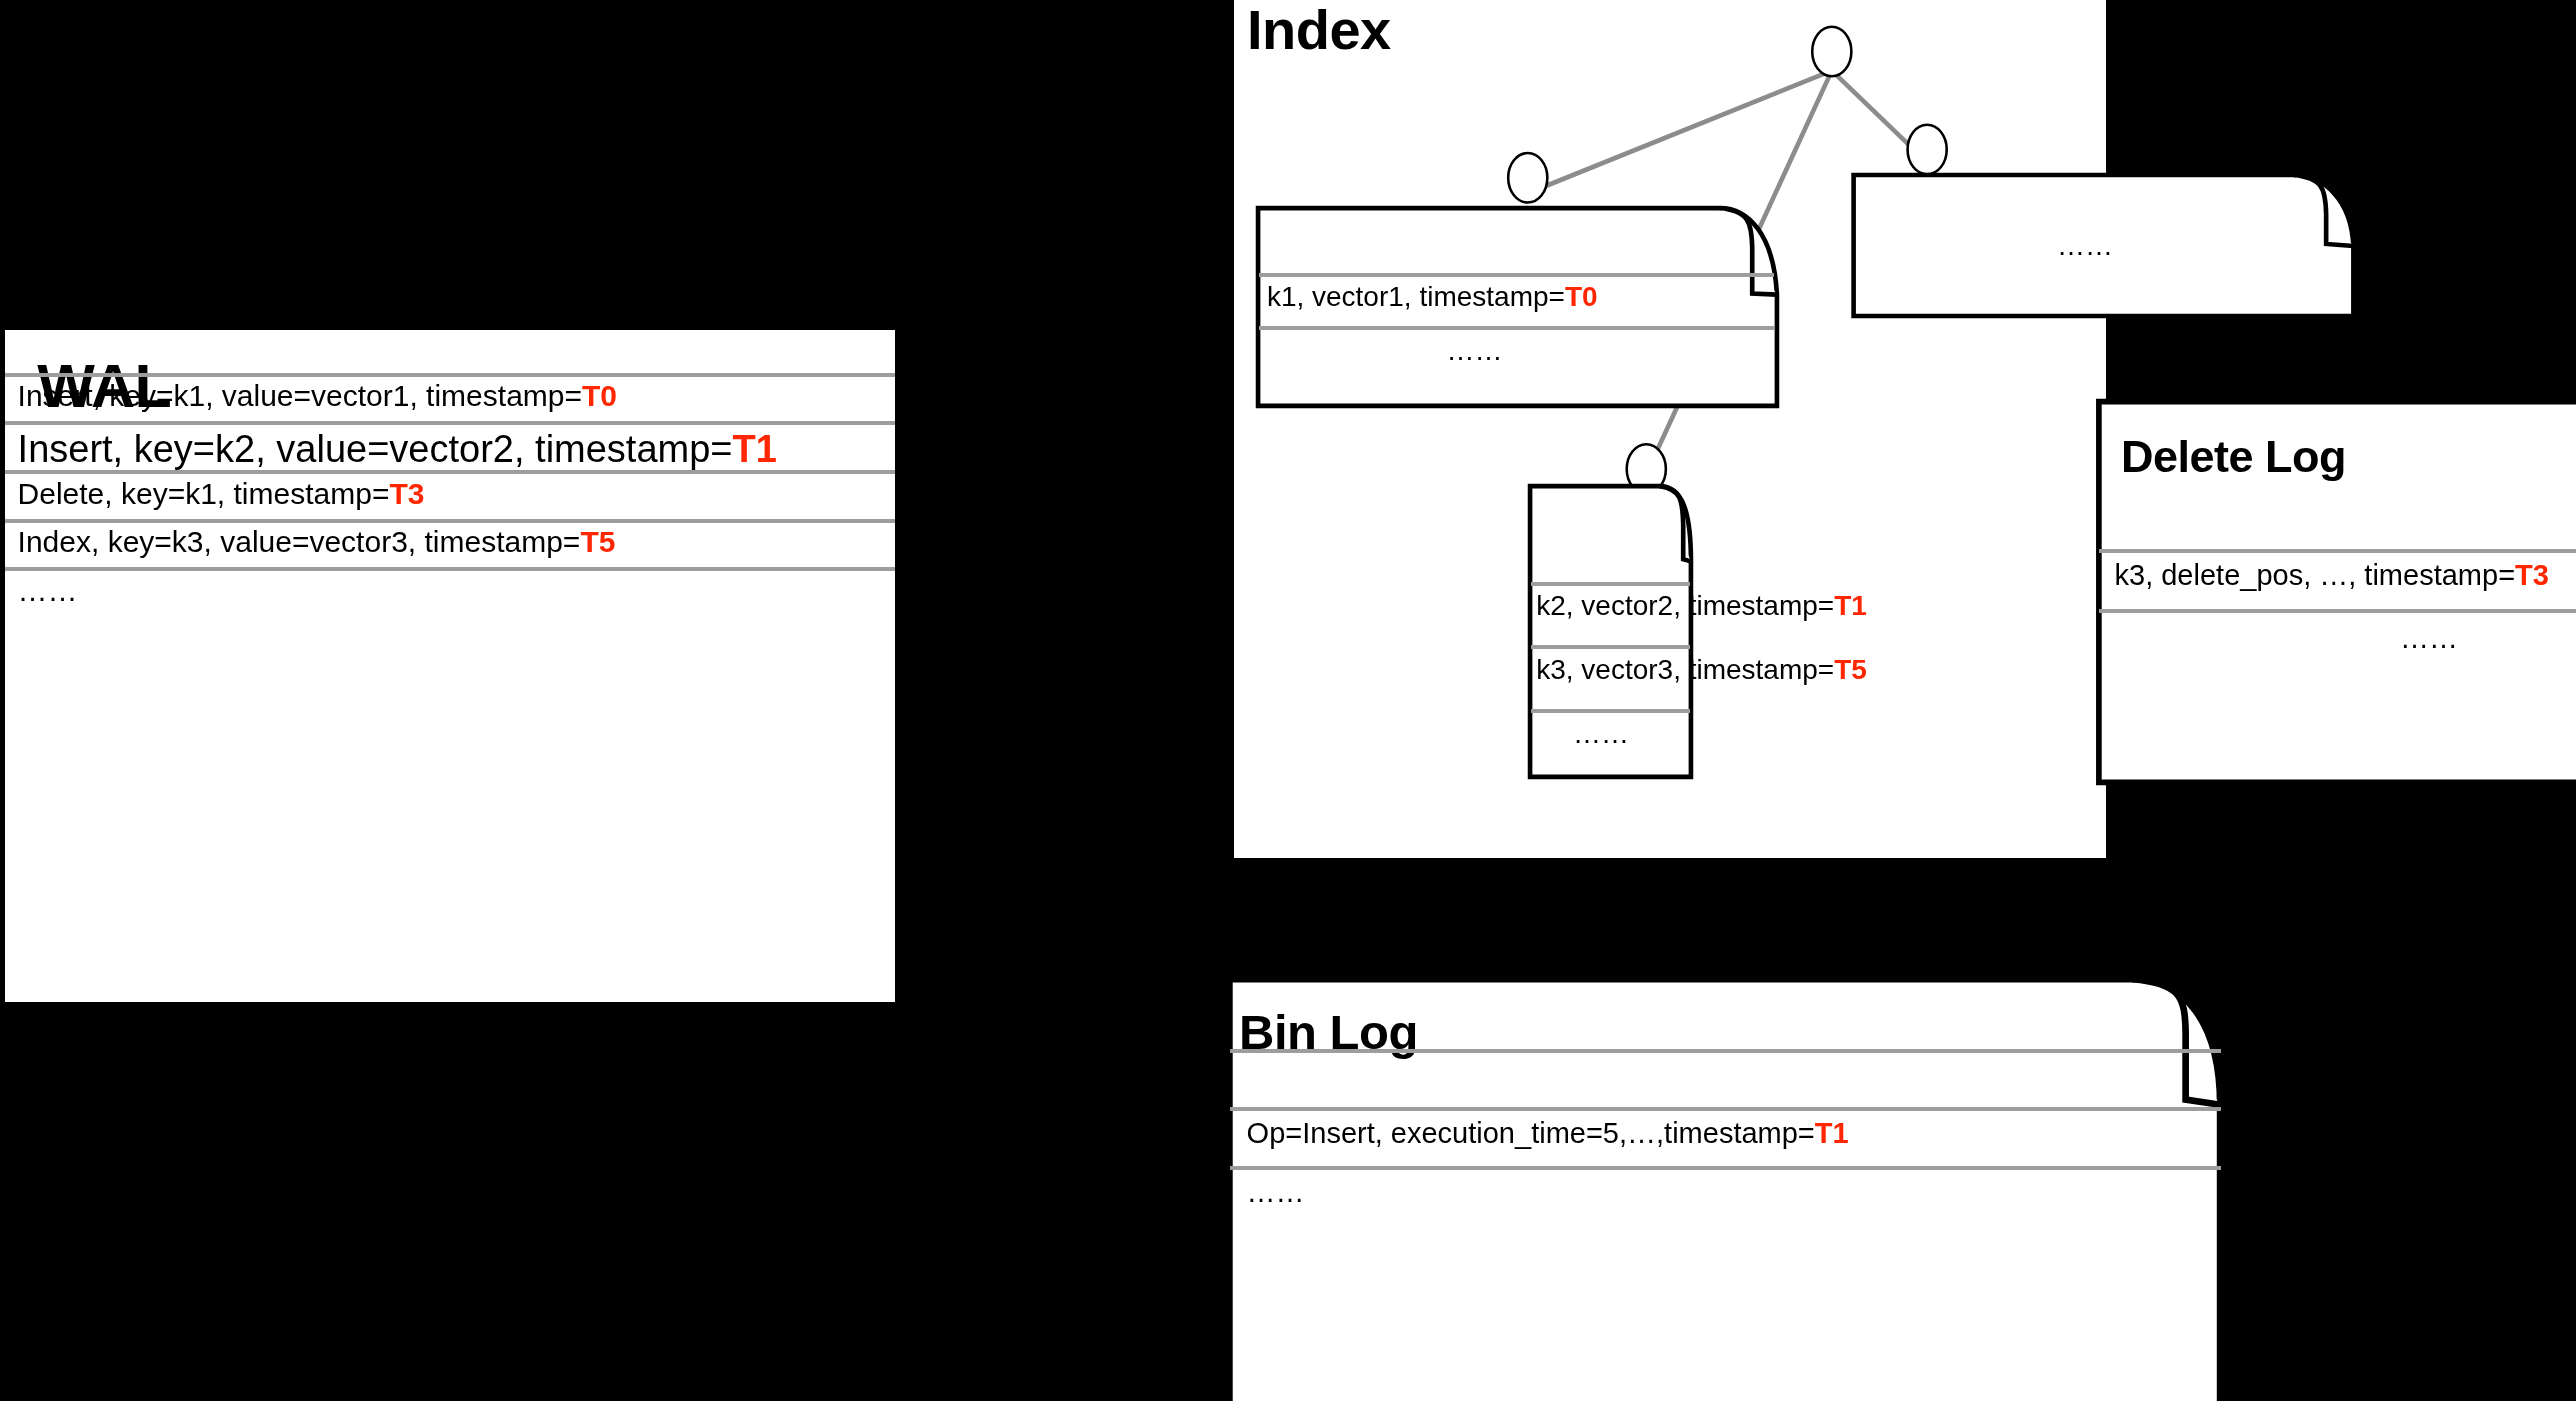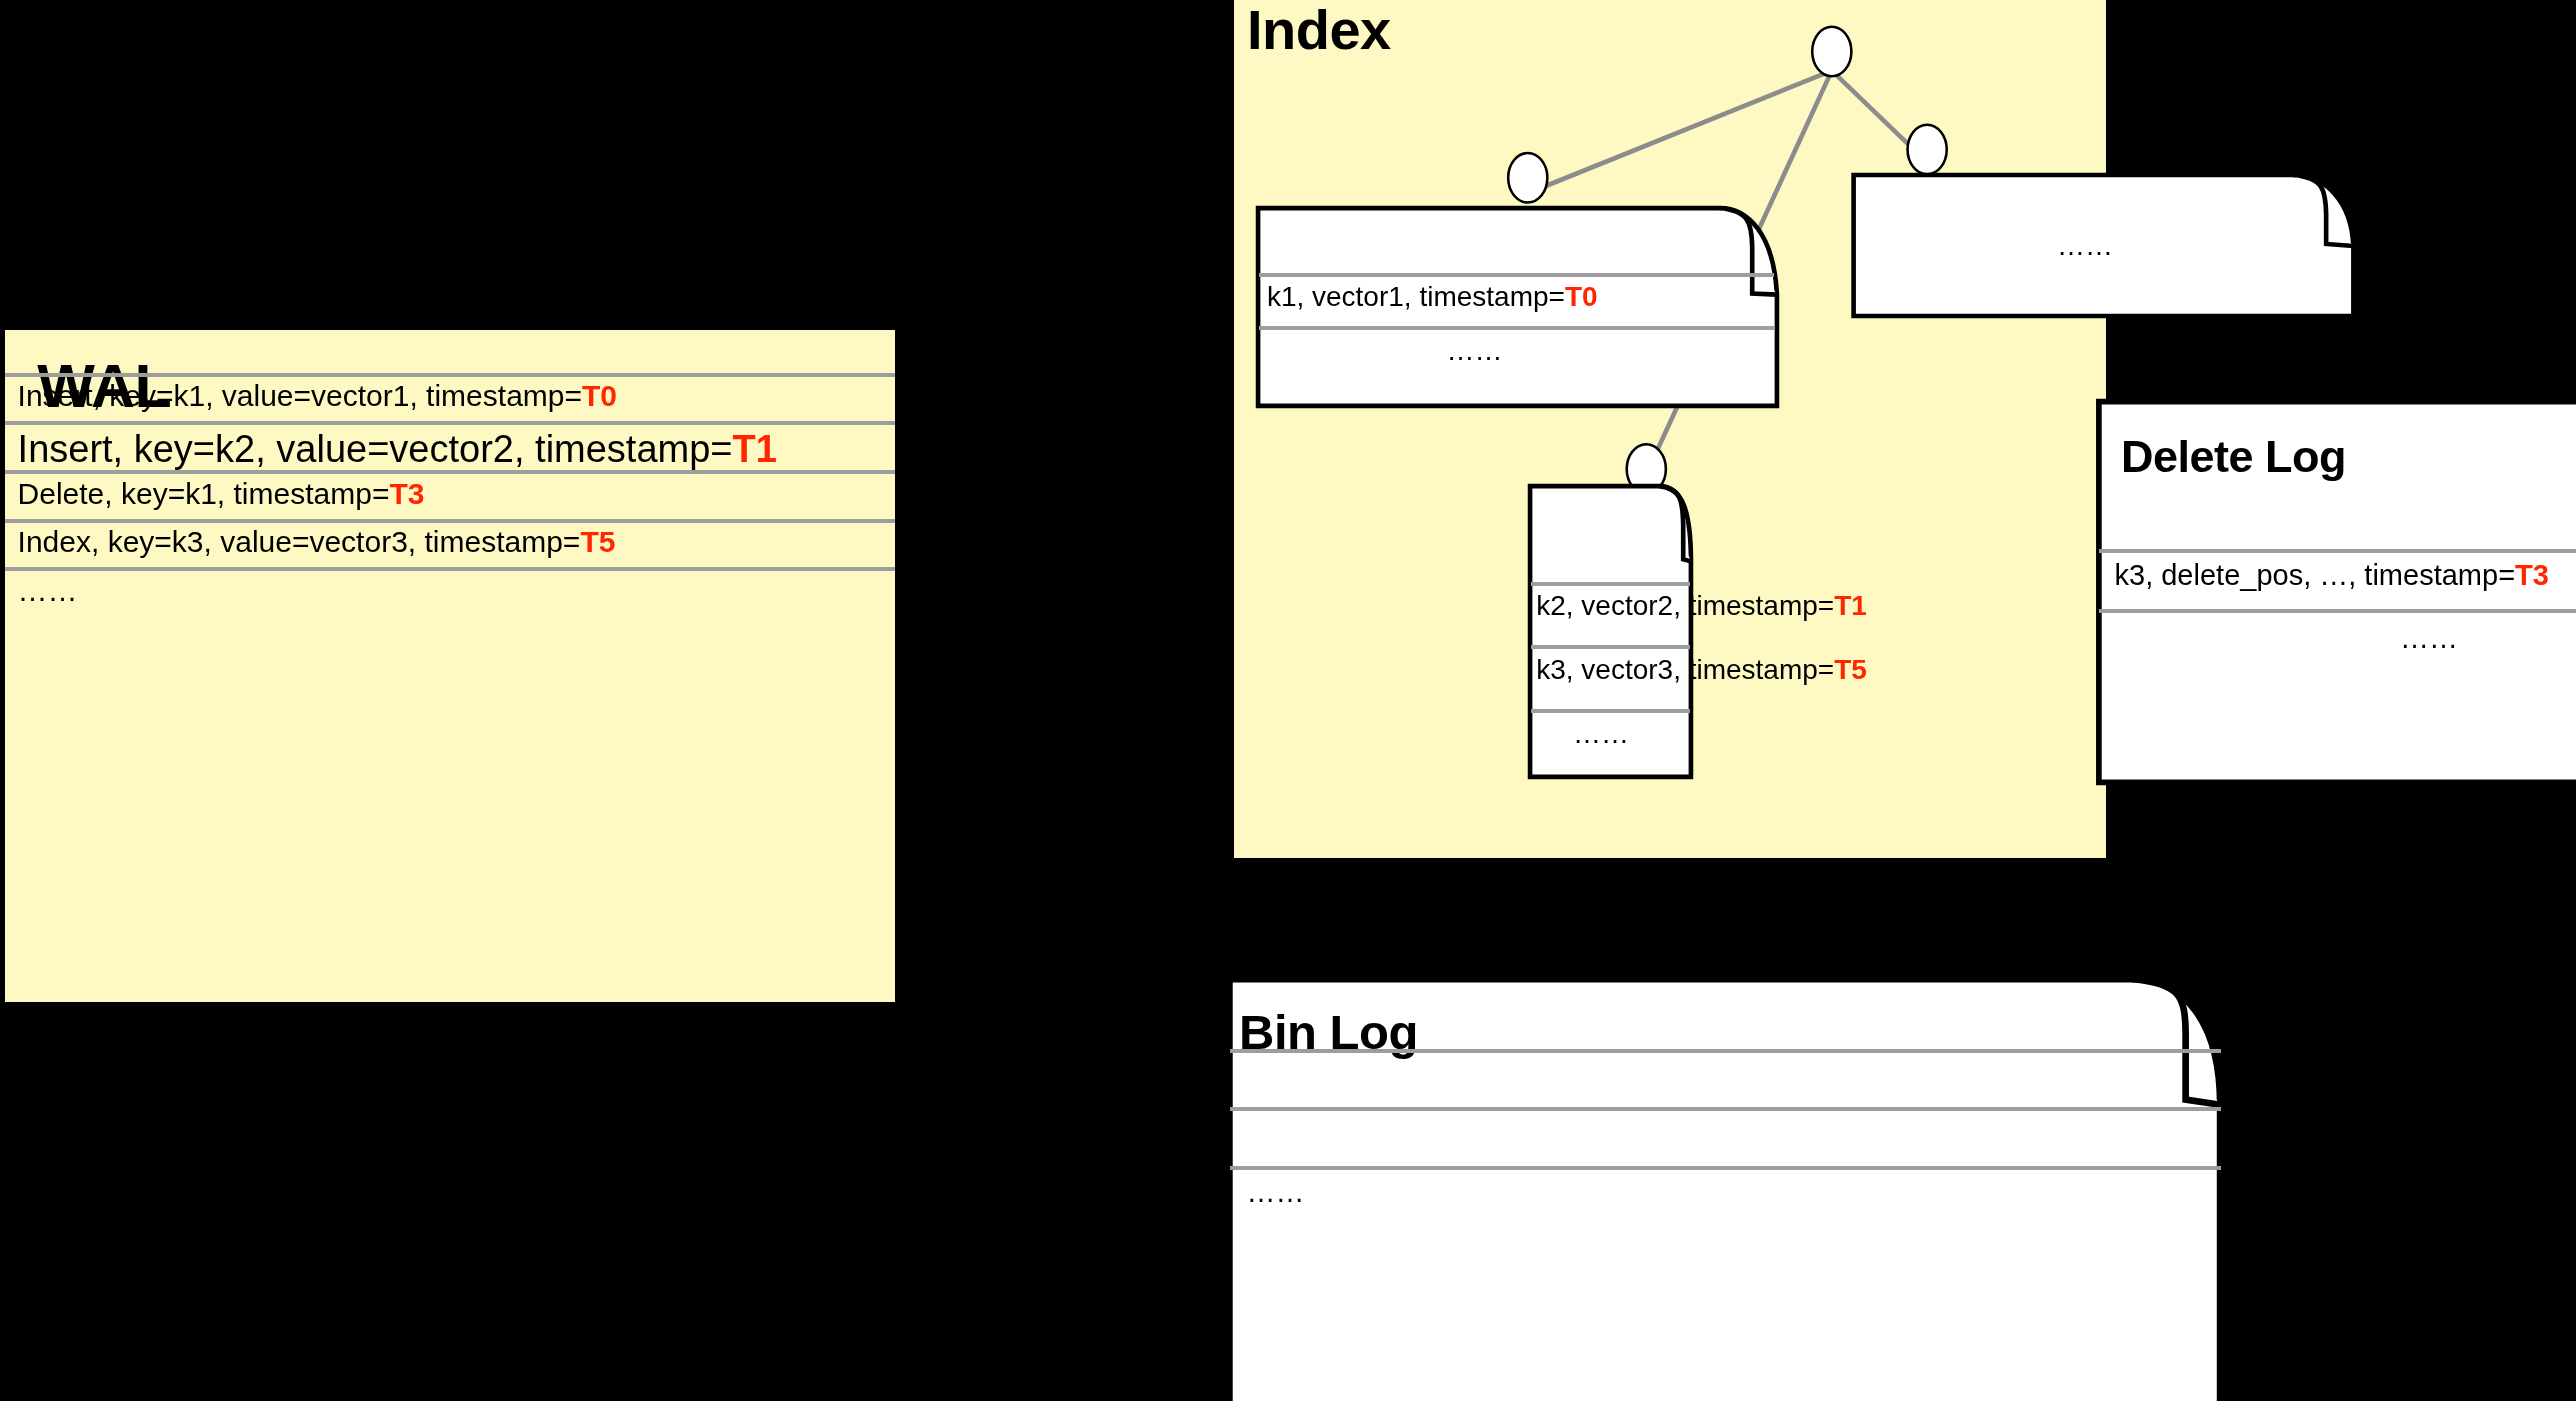--- a/index.html
+++ b/index.html
@@ -1,20 +1,20 @@
 <!DOCTYPE html>
 <html style="font-size:8.2px"><head>
 <meta charset="utf-8">
 <style>
   html,body{margin:0;padding:0;background:#000;}
   #stage{position:relative;width:2817px;height:1402px;background:#000;
          font-family:"Liberation Sans",sans-serif;overflow:hidden;}
 
   
-  .panel{position:absolute;background:#fef9c3;box-sizing:border-box;text-align:right;}
+  .panel{position:absolute;background:#ffffff;box-sizing:border-box;text-align:right;}
   .rounded{border-radius:0;}
   .panel-title{position:absolute;font-weight:bold;color:#000;
                letter-spacing:-0.5px;white-space:nowrap;}
 
   
   .sep{position:absolute;height:3.6px;background:#9d9d9d;}
 
   
   .row-text{position:absolute;white-space:nowrap;color:#000;}
   .ts{color:#ff2600;font-weight:bold;}
@@ -131,17 +131,20 @@
 
   <div class="docwrap" style="left:1226px;top:976px;width:997px;height:465px;">
     <svg width="997" height="465" viewBox="0 0 1935 903">
       <path d="M6 6 H1760 C1860 6 1930 90 1930 250 L1930 900 H6 Z" fill="#ffffff" stroke="#000000" stroke-width="13"></path>
       <path d="M1760 6 C1852 14 1862 40 1863 110 L1863 240 L1930 250" fill="#ffffff" stroke="#000000" stroke-width="13"></path>
     </svg>
     <div class="panel-title" style="left:13px;top:28px;font-size:49px;">Bin Log</div>
     <div class="sep" style="left:4.1px;top:73px;width:991px;"></div>
     <div class="sep" style="left:4.1px;top:131px;width:991px;"></div>
     <div class="sep" style="left:4.1px;top:190px;width:991px;"></div>
+    <div class="row-text" style="left:20.6px;top:141px;font-size:29px;">
+      <span>Op=Insert, execution_time=5,…,timestamp=</span><span class="ts">T1</span>
+    </div>
     <div class="dots" style="left:20.6px;top:200px;font-size:29px;">……</div>
   </div>
 
 </div>
 
 
 </body></html>

